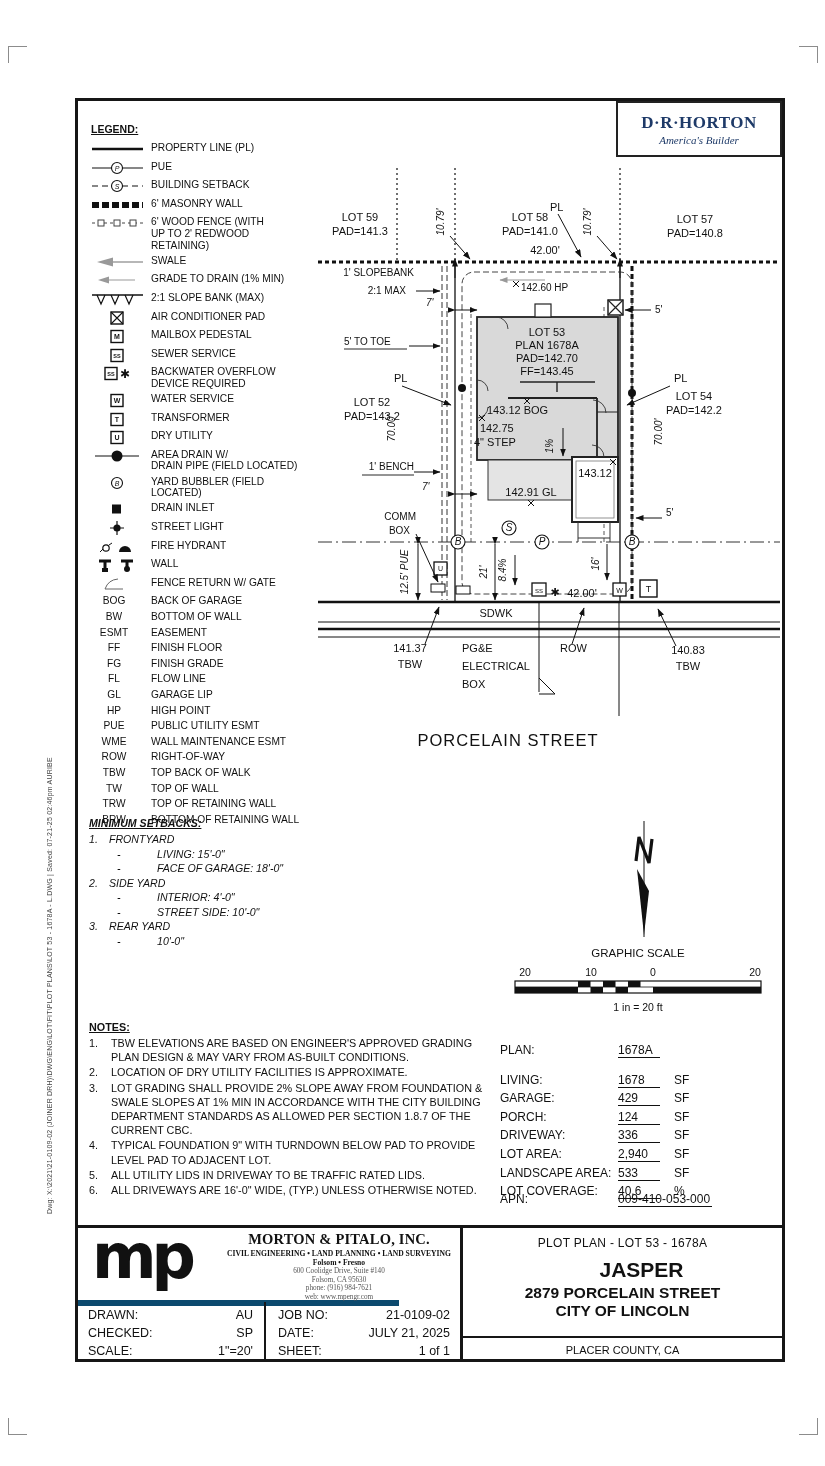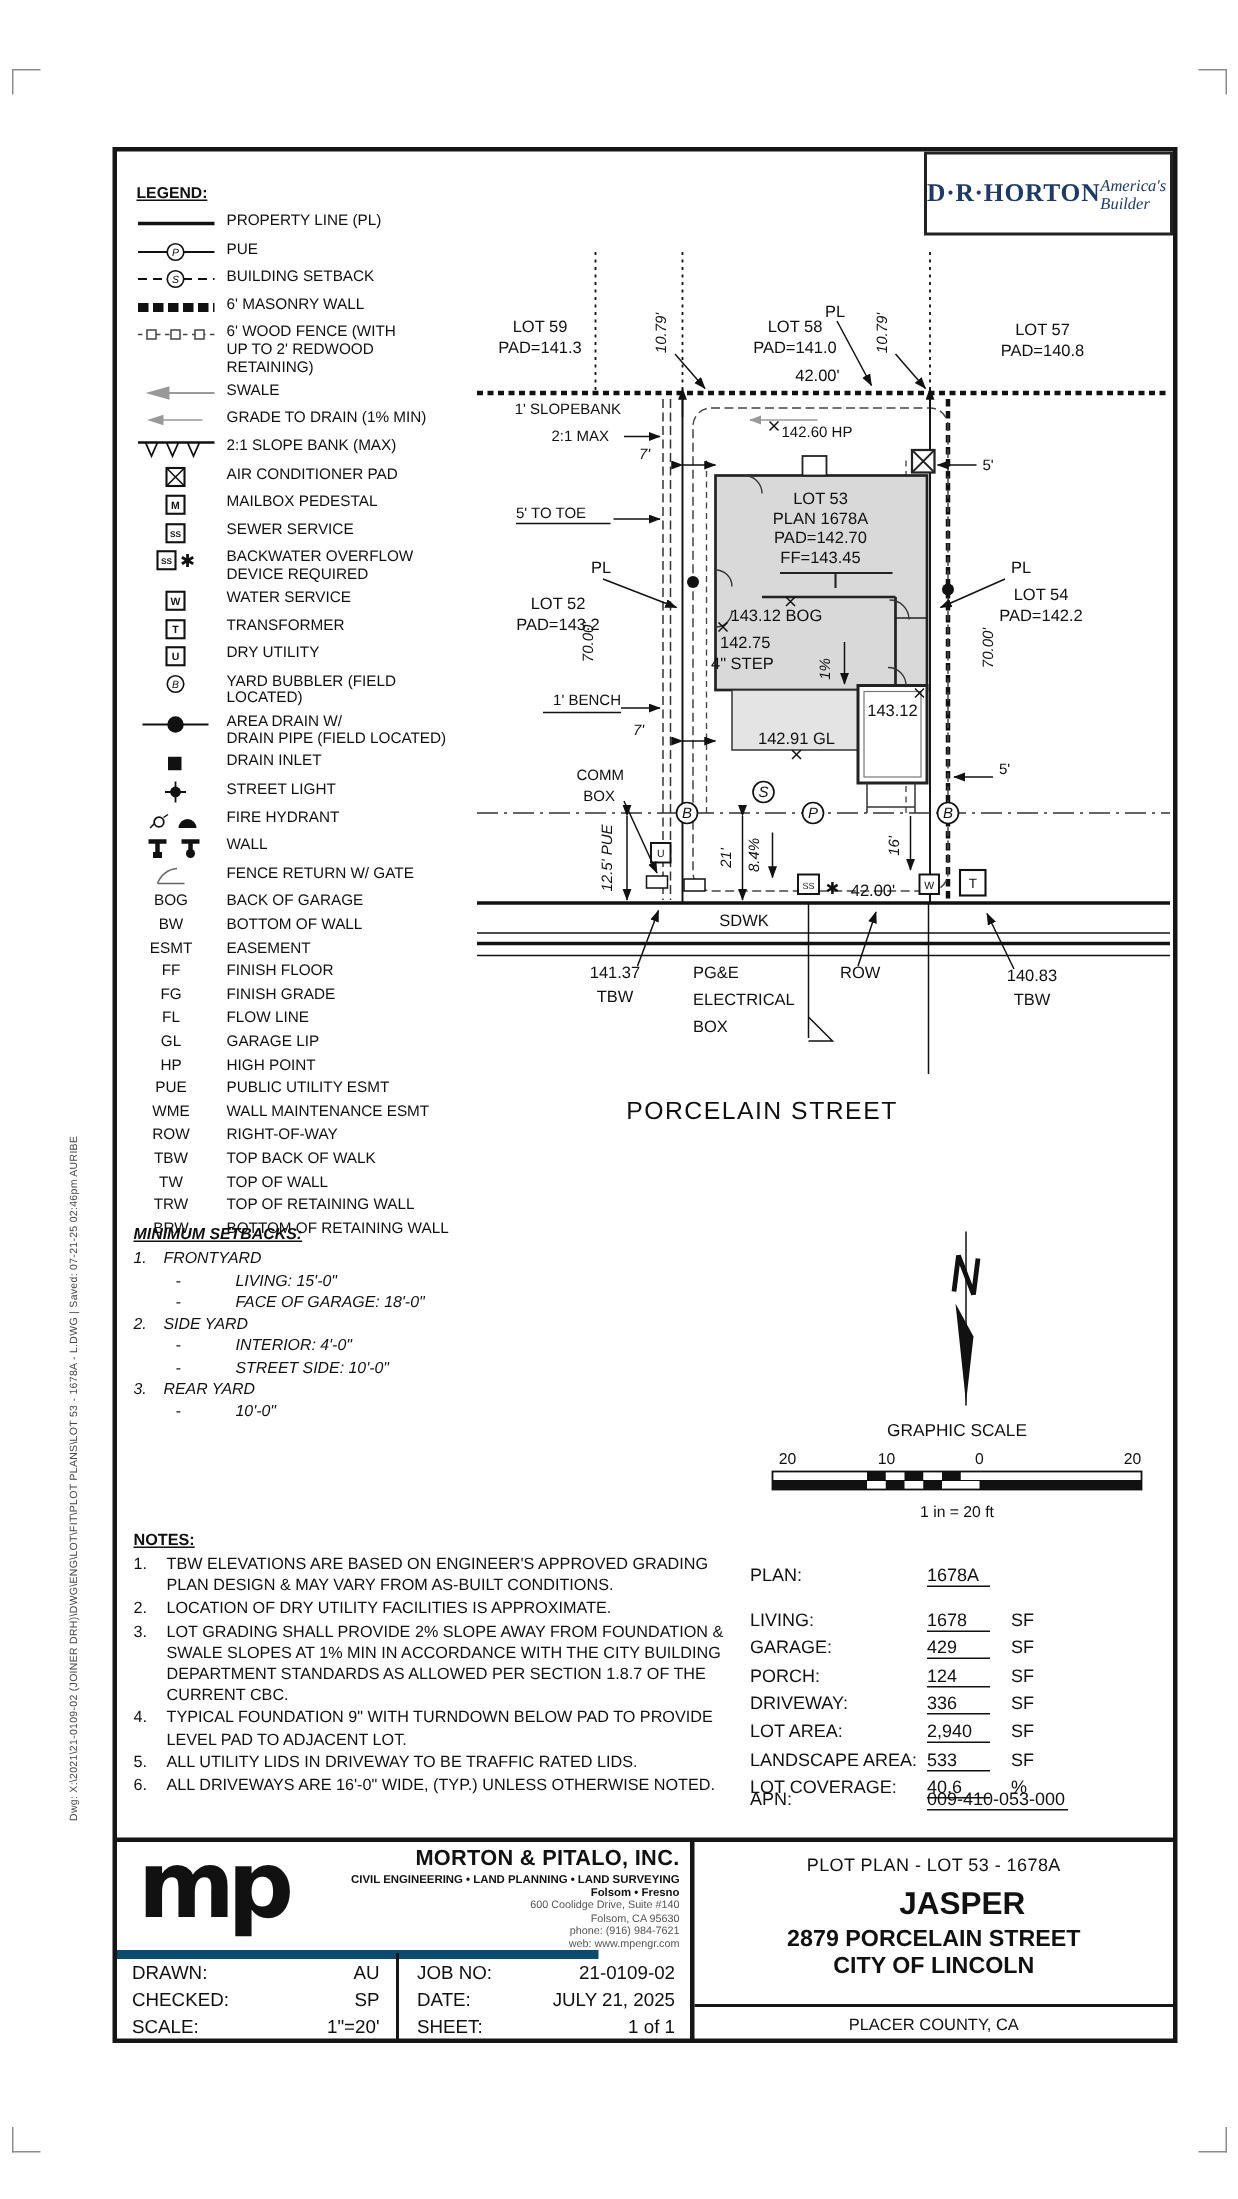--- a/index.html
+++ b/index.html
@@ -11,21 +11,21 @@
   .crop.tr{left:799px;top:46px;border-top-width:1px;border-right-width:1px;}
   .crop.bl{left:8px;top:1418px;border-bottom-width:1px;border-left-width:1px;}
   .crop.br{left:799px;top:1418px;border-bottom-width:1px;border-right-width:1px;}
   
   #sheet{position:absolute;left:75px;top:98px;width:704px;height:1258px;border:3px solid #161616;background:#fff;}
   
   #dwgpath{position:absolute;left:46px;top:790px;height:424px;width:14px;
     writing-mode:vertical-rl;transform:rotate(180deg);font-size:7px;color:#444;letter-spacing:.2px;white-space:nowrap;}
   
   #horton{position:absolute;left:538px;top:0px;width:162px;height:52px;border:2px solid #222;
-          display:flex;align-items:center;justify-content:center;background:#fff;}
+          display:flex;flex-direction:column;align-items:center;justify-content:center;background:#fff;}
   #horton .nm{font-family:"Liberation Serif",serif;font-weight:bold;font-size:17px;letter-spacing:.5px;color:#1e3a68;}
   #horton .tg{font-family:"Liberation Serif",serif;font-style:italic;font-size:11px;color:#1e3a68;margin-top:1px;}
   
   #legend{position:absolute;left:13px;top:22px;width:225px;font-size:10.2px;}
   #legend .ttl{font-weight:bold;text-decoration:underline;font-size:10.5px;margin-bottom:6px;}
   .lg-row{display:flex;align-items:flex-start;margin-bottom:2.6px;}
   .lg-sym{width:60px;flex:0 0 60px;display:flex;justify-content:flex-start;align-items:center;min-height:13px;}
   .lg-label{line-height:11.6px;white-space:pre-line;padding-top:1px;}
   .lg-sym svg{display:block;}
   .lg-sym .abbr{display:block;width:46px;text-align:center;font-size:10.2px;}
@@ -49,21 +49,21 @@
   #plantable{position:absolute;left:422px;top:932px;width:262px;font-size:12px;}
   .pt-row{display:flex;align-items:baseline;height:18.6px;}
   .pt-label{width:118px;flex:0 0 118px;}
   .pt-value{border-bottom:1.3px solid #111;min-width:40px;padding:0 2px 0 0;}
   .pt-unit{margin-left:14px;margin-top:21px;}
   
   #tb{position:absolute;left:0;top:1124px;width:704px;height:134px;border-top:3px solid #161616;}
   #tb-left{position:absolute;left:0;top:0;width:382px;height:134px;border-right:3px solid #161616;}
   #tb-logo{position:absolute;left:0;top:0;width:321px;height:72px;border-bottom:6px solid #0c4a6e;}
   #mp{position:absolute;left:14px;top:-8px;font-size:62px;font-weight:bold;letter-spacing:-5px;font-family:"DejaVu Sans",sans-serif;}
-  #mpinfo{position:absolute;left:125px;top:3px;width:250px;text-align:right;}
+  #mpinfo{position:absolute;left:136px;top:3px;width:250px;text-align:center;font-family:Liberation Serif, serif;}
   #mpinfo .co{font-weight:bold;font-size:14.5px;letter-spacing:.2px;}
   #mpinfo .sv{font-weight:bold;font-size:7.6px;margin-top:1px;}
   #mpinfo .ct{font-weight:bold;font-size:7.6px;}
   #mpinfo .ad{font-size:7.2px;color:#555;line-height:8.6px;}
   #tb-grid{position:absolute;left:0;top:74px;width:382px;height:60px;font-size:12.5px;}
   #tb-grid .col1{position:absolute;left:10px;top:4px;width:165px;}
   #tb-grid .col2{position:absolute;left:200px;top:4px;width:172px;}
   #tb-grid .vdiv{position:absolute;left:186px;top:0;width:2px;height:60px;background:#161616;}
   .tb-row{display:flex;justify-content:space-between;line-height:18px;}
   #tb-right{position:absolute;left:385px;top:0;width:319px;height:134px;text-align:center;}
@@ -254,36 +254,36 @@
                 <rect x="20" y="2.5" width="12" height="12" fill="#fff" stroke="#111" stroke-width="1.4"></rect>
                 <text x="26" y="11" text-anchor="middle" font-size="7" font-weight="bold">U</text>
               </svg>
             </span>
             <span class="lg-label">DRY UTILITY</span>
           </div>
 
           <div class="lg-row">
             <span class="lg-sym">
               <svg width="56" height="16" viewBox="0 0 56 16">
+                <line x1="4" y1="8" x2="48" y2="8" stroke="#111" stroke-width="1.2"></line>
+                <circle cx="26" cy="8" r="5.5" fill="#111"></circle>
+              </svg>
+            </span>
+            <span class="lg-label">AREA DRAIN W/
+DRAIN PIPE (FIELD LOCATED)</span>
+          </div>
+
+          <div class="lg-row">
+            <span class="lg-sym">
+              <svg width="56" height="16" viewBox="0 0 56 16">
                 <circle cx="26" cy="8" r="5.5" fill="#fff" stroke="#111" stroke-width="1.1"></circle>
                 <text x="26" y="10.5" text-anchor="middle" font-size="7" font-style="italic">B</text>
               </svg>
             </span>
             <span class="lg-label">YARD BUBBLER (FIELD LOCATED)</span>
-          </div>
-
-          <div class="lg-row">
-            <span class="lg-sym">
-              <svg width="56" height="16" viewBox="0 0 56 16">
-                <line x1="4" y1="8" x2="48" y2="8" stroke="#111" stroke-width="1.2"></line>
-                <circle cx="26" cy="8" r="5.5" fill="#111"></circle>
-              </svg>
-            </span>
-            <span class="lg-label">AREA DRAIN W/
-DRAIN PIPE (FIELD LOCATED)</span>
           </div>
 
           <div class="lg-row">
             <span class="lg-sym">
               <svg width="56" height="16" viewBox="0 0 56 16">
                 <rect x="21" y="3.5" width="9" height="9" fill="#111"></rect>
               </svg>
             </span>
             <span class="lg-label">DRAIN INLET</span>
           </div>

